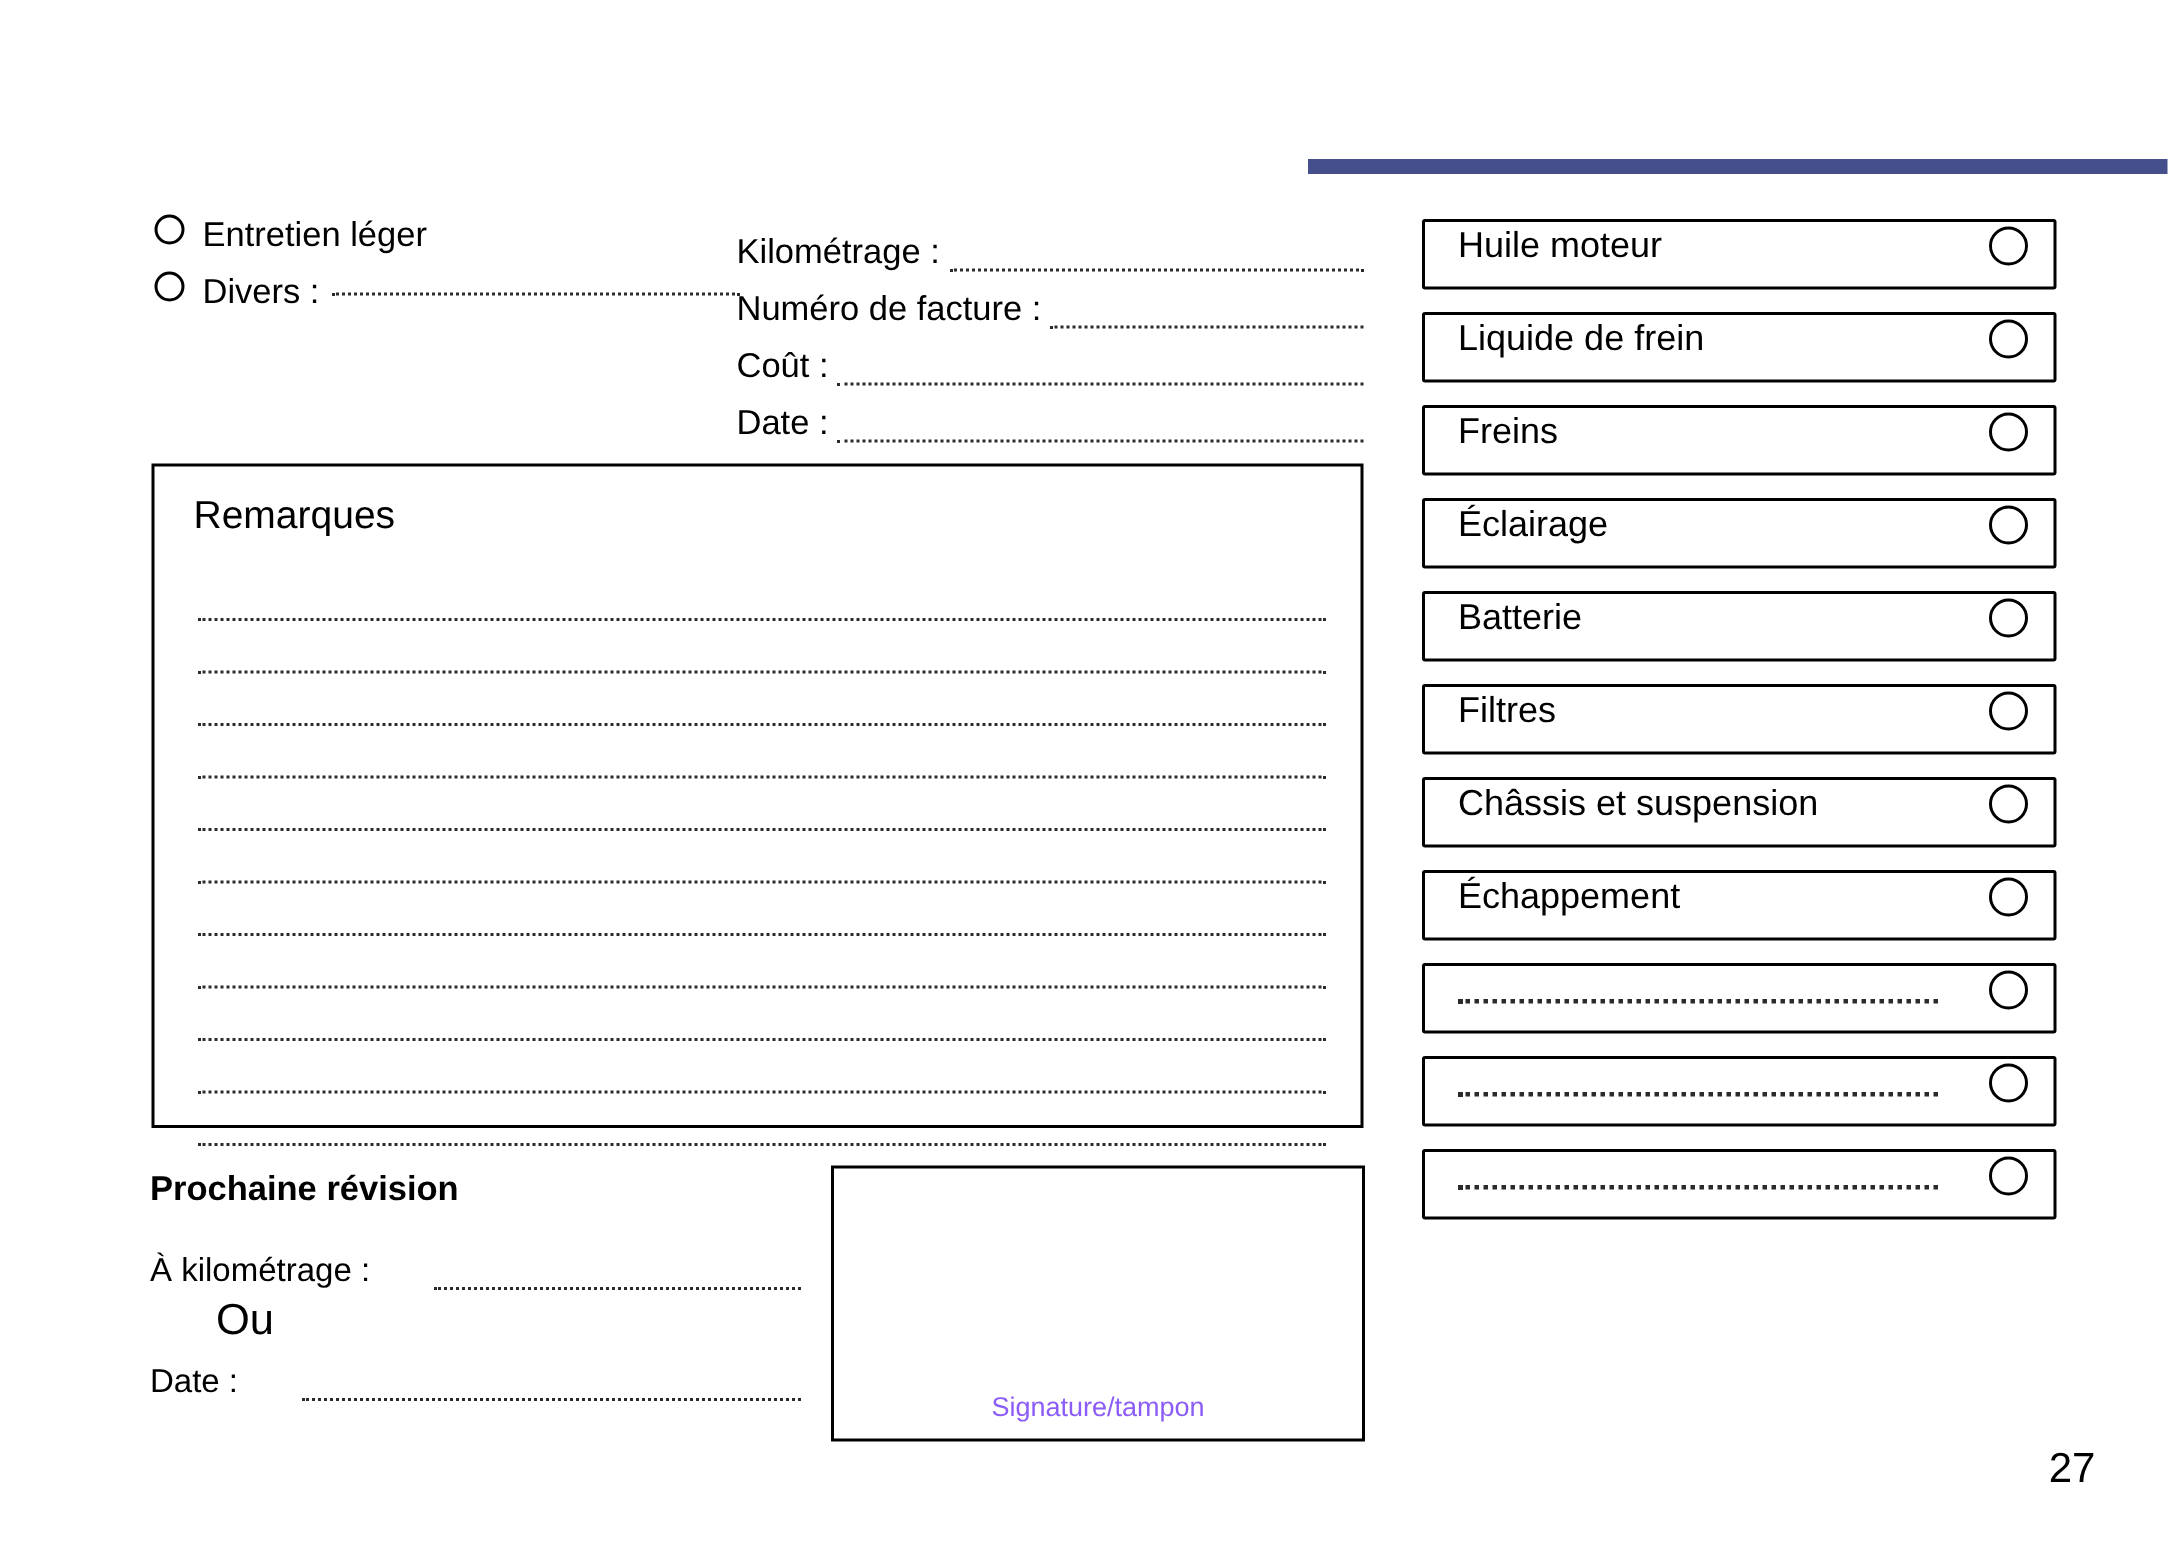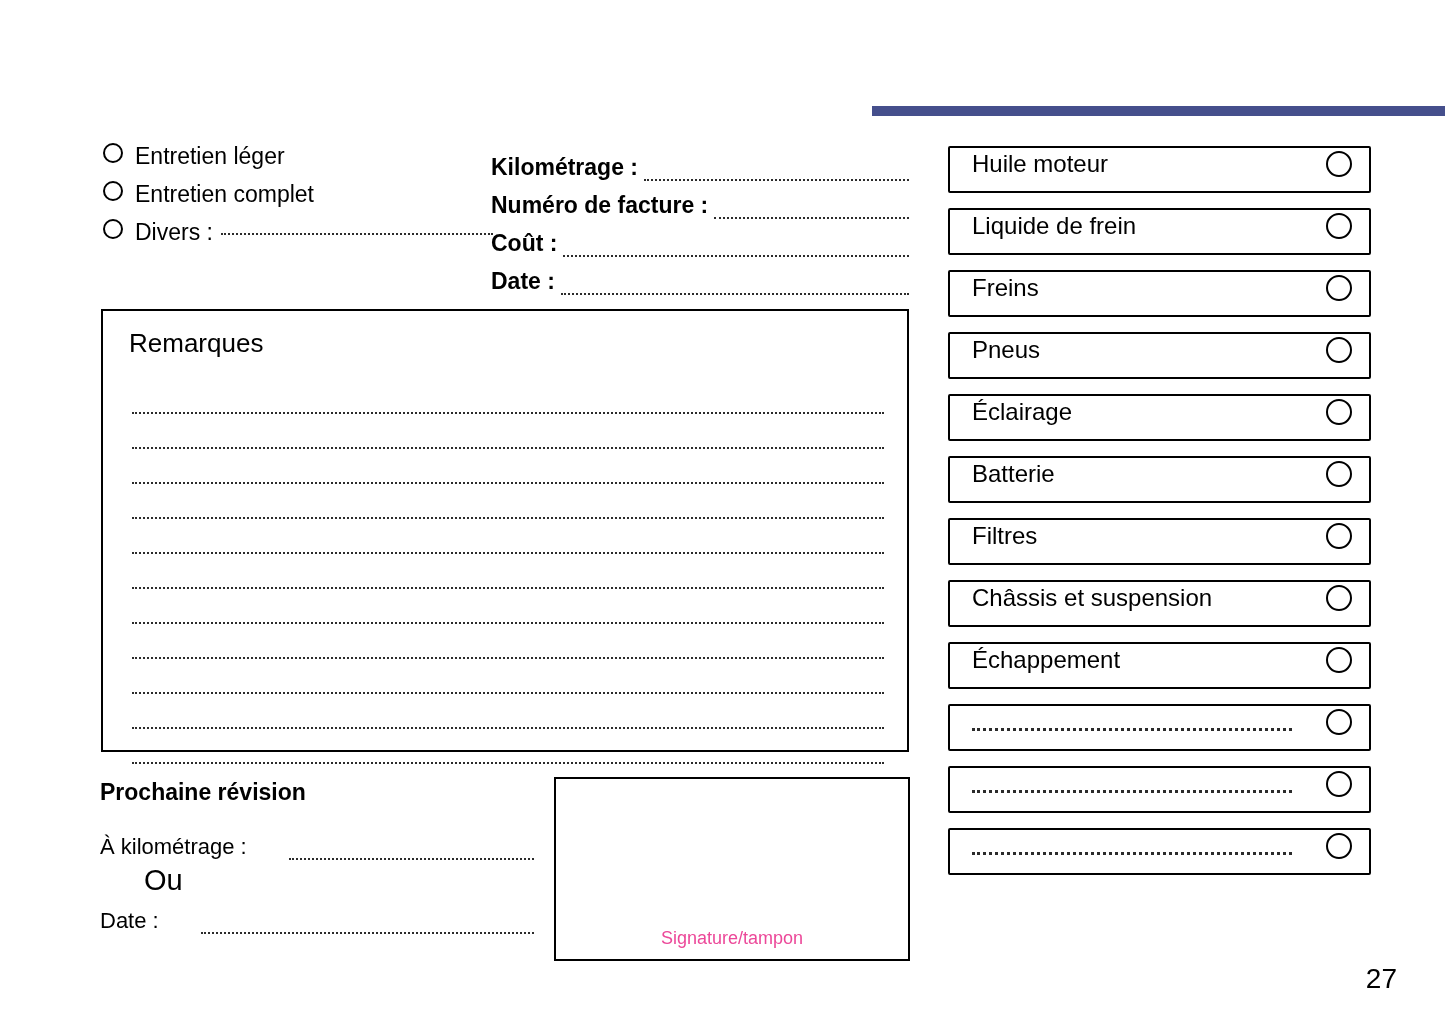--- a/index.html
+++ b/index.html
@@ -61,21 +61,20 @@
   .invoice-fields {
     position: absolute;
     left: 491px;
     top: 143px;
     width: 418px;
   }
   .inv-row {
     display: flex;
     align-items: flex-end;
     height: 38px;
-    font-weight: bold;
   }
   .inv-label {
     font-size: 23px;
     white-space: nowrap;
     line-height: 28px;
   }
   .inv-dots {
     flex: 1 1 auto;
     margin-left: 6px;
     border-bottom: 2.5px dotted #2b2b2b;
@@ -155,21 +154,21 @@
     border: 2px solid #000;
     box-sizing: border-box;
   }
   .signature-caption {
     position: absolute;
     left: 0;
     right: 0;
     bottom: 10px;
     text-align: center;
     font-size: 18px;
-    color: #ec4899;
+    color: #8b5cf6;
   }
 
   
   .checklist {
     position: absolute;
     left: 948px;
     top: 146px;
     width: 423px;
   }
   .chk-item {
@@ -218,24 +217,20 @@
 
 <div class="accent-bar"></div>
 
 <div class="service-types">
   <div class="svc-row">
     <span class="circle"></span>
     <span class="svc-label">Entretien léger</span>
   </div>
   <div class="svc-row">
     <span class="circle"></span>
-    <span class="svc-label">Entretien complet</span>
-  </div>
-  <div class="svc-row">
-    <span class="circle"></span>
     <span class="svc-label">Divers :</span>
     <span class="svc-dots"></span>
   </div>
 </div>
 
 <div class="invoice-fields">
   <div class="inv-row">
     <span class="inv-label">Kilométrage :</span>
     <span class="inv-dots"></span>
   </div>
@@ -296,24 +291,20 @@
   </div>
   <div class="chk-item">
     <span class="chk-label">Liquide de frein</span>
     <span class="chk-circle"></span>
   </div>
   <div class="chk-item">
     <span class="chk-label">Freins</span>
     <span class="chk-circle"></span>
   </div>
   <div class="chk-item">
-    <span class="chk-label">Pneus</span>
-    <span class="chk-circle"></span>
-  </div>
-  <div class="chk-item">
     <span class="chk-label">Éclairage</span>
     <span class="chk-circle"></span>
   </div>
   <div class="chk-item">
     <span class="chk-label">Batterie</span>
     <span class="chk-circle"></span>
   </div>
   <div class="chk-item">
     <span class="chk-label">Filtres</span>
     <span class="chk-circle"></span>

